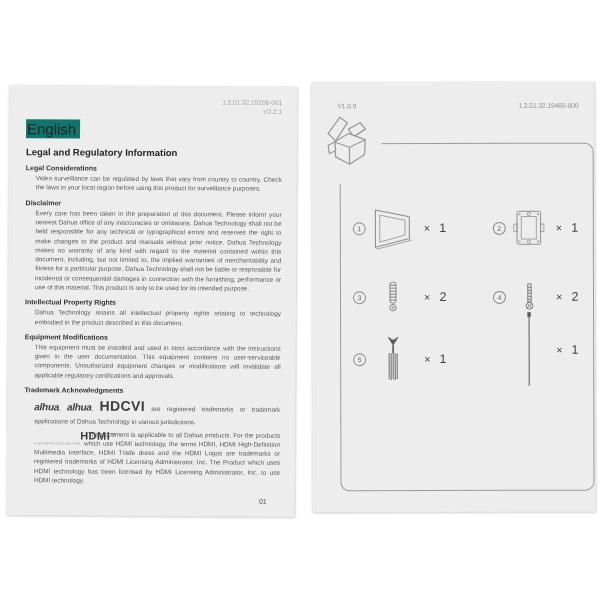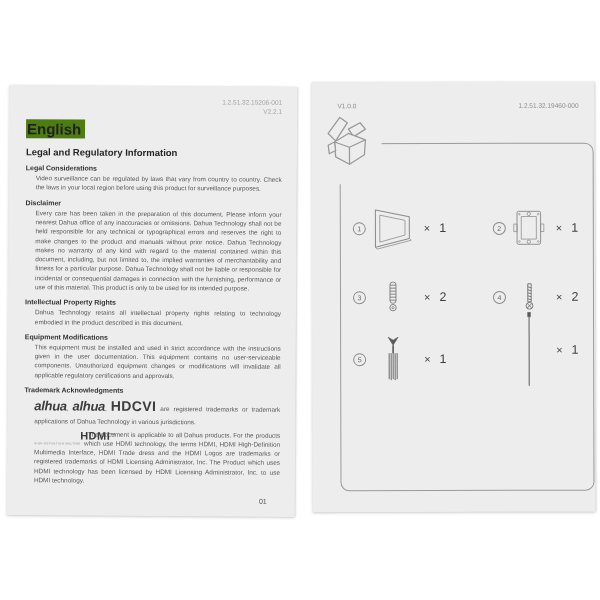--- a/index.html
+++ b/index.html
@@ -10,28 +10,28 @@
   .page{
     position:absolute;background:#ededed;
     box-shadow:0 1px 3px rgba(0,0,0,0.18), 1px 0 2px rgba(0,0,0,0.08);
   }
   .page-left{left:8px;top:86px;width:288px;height:430px;transform:rotate(0.35deg);
     padding:12px 15px 0 17px;box-sizing:border-box;}
   .page-right{left:312px;top:82px;width:283px;height:430px;transform:rotate(-0.15deg);}
 
   
   .doc-ref{font-size:6.5px;line-height:1.32;color:#a3a3a3;text-align:right;}
-  .lang-heading{display:inline-block;margin:5px 0 0 0;font-size:15px;font-weight:bold;
-    color:#1f1f1f;background:#4d7c0f;padding:1px 4px 1px 1px;}
+  .lang-heading{display:inline-block;margin:5px 0 0 0;font-size:15px;font-weight:normal;
+    color:#1f1f1f;background:#0f766e;padding:1px 4px 1px 1px;}
   .doc-title{margin:8px 0 0 0;font-size:9.5px;font-weight:bold;color:#262626;}
   .sec-h{margin:7px 0 2px 0;font-size:7px;font-weight:bold;color:#333333;}
   .sec-b{margin:0 0 1px 10px;font-size:6.4px;line-height:1.45;color:#595959;
     text-align:justify;}
   .tm-row{margin:2px 0 3px 10px;font-size:6.4px;line-height:1.5;color:#595959;text-align:justify;}
-  .dahua-logo{font-style:italic;font-weight:bold;font-size:13px;color:#3c3c3c;letter-spacing:-0.3px;}
+  .dahua-logo{font-style:italic;font-weight:bold;font-size:10px;color:#3c3c3c;letter-spacing:-0.3px;}
   .hdcvi-logo{font-weight:bold;font-size:14px;color:#3c3c3c;letter-spacing:0.4px;}
   .tm-sep{color:#595959;}
   .hdmi-p{margin:3px 0 0 10px;font-size:6.4px;line-height:1.45;color:#595959;text-align:justify;overflow:hidden;}
   .hdmi-logo{float:left;width:46px;margin:1px 4px 1px 0;}
   .hdmi-word{font-weight:bold;font-size:11px;letter-spacing:0.5px;color:#3a3a3a;line-height:1;margin-left:46px;}
   .hdmi-tm{font-size:5px;color:#3a3a3a;vertical-align:super;}
   .hdmi-sub{display:block;font-size:3px;letter-spacing:0.3px;color:#8f8f8f;white-space:nowrap;overflow:hidden;}
   .page-num{position:absolute;right:28px;bottom:12px;font-size:7px;color:#4f4f4f;}
 
   

